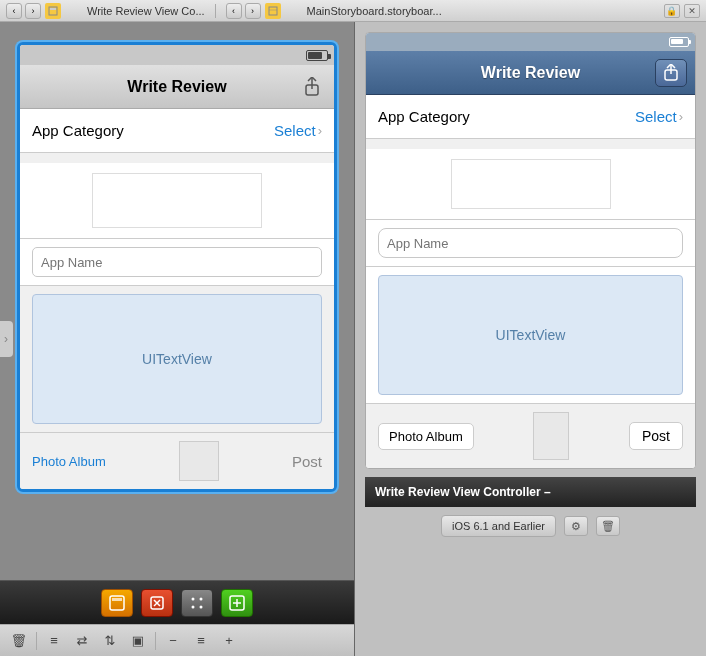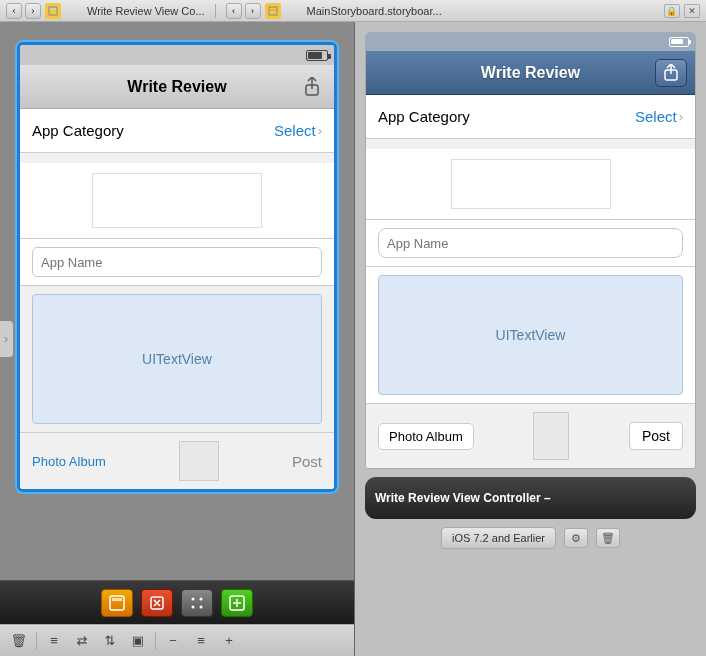--- a/index.html
+++ b/index.html
@@ -475,22 +475,22 @@
       border-radius: 5px;
       padding: 5px 12px;
       font-size: 14px;
       color: #000;
       cursor: pointer;
     }
 
     
     .controller-label {
       background: linear-gradient(to bottom, #444, #222);
-      border-radius: 11px;
-      padding: 14px 10px;
+      border-radius: 0;
+      padding: 8px 10px;
       display: flex;
       align-items: center;
       justify-content: space-between;
     }
     .controller-label-text {
       color: white;
       font-size: 12px;
       font-weight: bold;
     }
 
@@ -706,20 +706,20 @@
         <button class="right-post-btn">Post</button>
       </div>
 
     </div>
 
     <div class="controller-label">
       <span class="controller-label-text">Write Review View Controller –</span>
     </div>
 
     <div class="ios-version-row">
-      <button class="ios-version-btn">iOS 7.2 and Earlier</button>
+      <button class="ios-version-btn">iOS 6.1 and Earlier</button>
       <div class="ios-version-icon">⚙</div>
       <div class="ios-version-icon">🗑</div>
     </div>
 
   </div>
 
 </div>
 
 </body></html>

